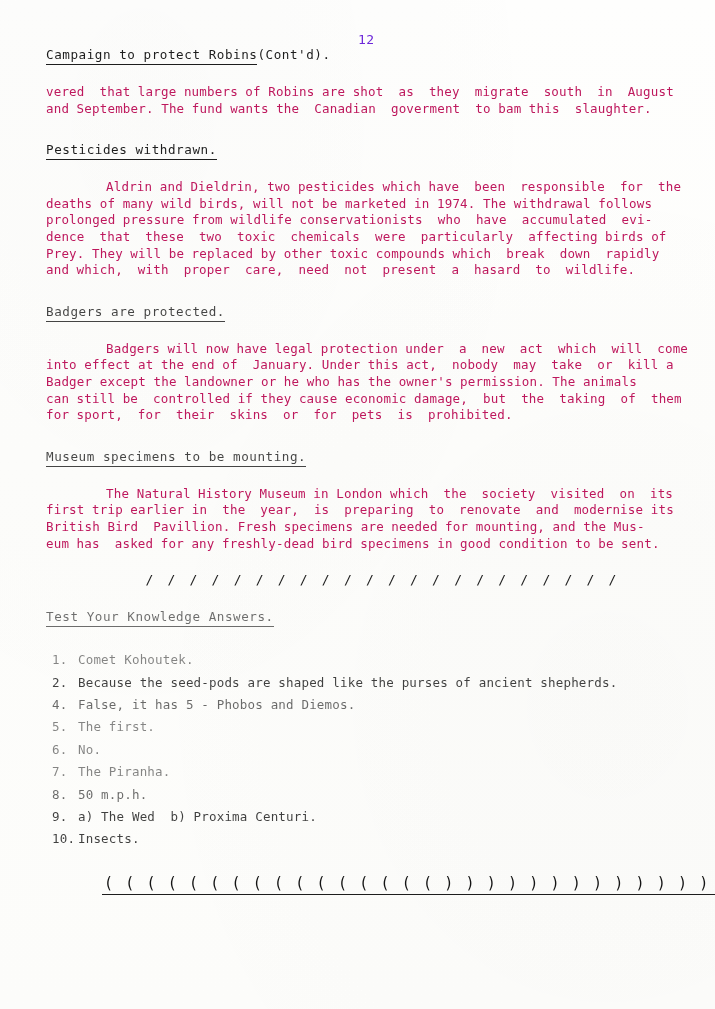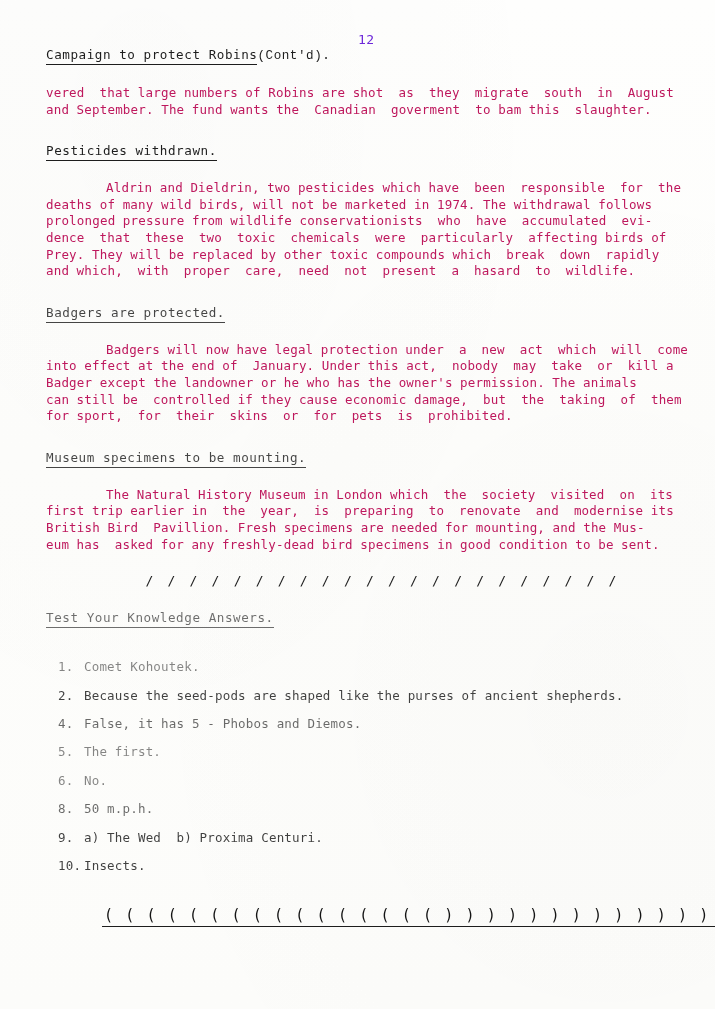--- a/index.html
+++ b/index.html
@@ -63,21 +63,20 @@
   }
   .heading .u {
     border-bottom: 1.6px solid #1d1d1d;
     padding-bottom: 1px;
     display: inline-block;
     text-align: center;
   }
   .heading .plain {
     display: inline-block;
     padding-bottom: 1px;
-    font-family: Liberation Mono, monospace;
   }
 
   
   .faded-1 { opacity: 0.82; }
   .faded-2 { opacity: 0.64; }
   .faded-3 { opacity: 0.52; }
 
   .para {
     font-size: 12.5px;
     line-height: 16.6px;
@@ -104,21 +103,21 @@
     list-style: none;
     margin: 0;
     padding: 0;
     font-size: 12.5px;
     line-height: 16.4px;
     color: #171717;
     letter-spacing: 0.18px;
   }
   .answers-list li {
     white-space: pre;
-    margin: 12px;
+    margin: 6px;
   }
   .answers-list li .num {
     display: inline-block;
     min-width: 26px;
   }
 
   .sep-paren-wrap {
     margin: 0;
     padding-left: 56px;
   }
@@ -196,20 +195,21 @@
     <p class="heading faded-2"><span class="u">Test Your Knowledge Answers.</span></p>
 
     <div class="gap-md"></div>
 
     <ol class="answers-list">
       <li class="faded-3"><span class="num">1.</span><span>Comet Kohoutek.</span></li>
       <li class="faded-1"><span class="num">2.</span><span>Because the seed-pods are shaped like the purses of ancient shepherds.</span></li>
       <li class="faded-2"><span class="num">4.</span><span>False, it has 5 - Phobos and Diemos.</span></li>
       <li class="faded-3"><span class="num">5.</span><span>The first.</span></li>
       <li class="faded-3"><span class="num">6.</span><span>No.</span></li>
+      <li class="faded-3"><span class="num">7.</span><span>The Piranha.</span></li>
       <li class="faded-2"><span class="num">8.</span><span>50 m.p.h.</span></li>
       <li class="faded-1"><span class="num">9.</span><span>a) The Wed  b) Proxima Centuri.</span></li>
       <li class="faded-1"><span class="num">10.</span><span>Insects.</span></li>
     </ol>
 
     <div class="gap-md"></div>
 
     <p class="sep-paren-wrap"><span class="sep-paren">( ( ( ( ( ( ( ( ( ( ( ( ( ( ( ( ) ) ) ) ) ) ) ) ) ) ) ) ) ) ) )</span></p>
 
   </div>

